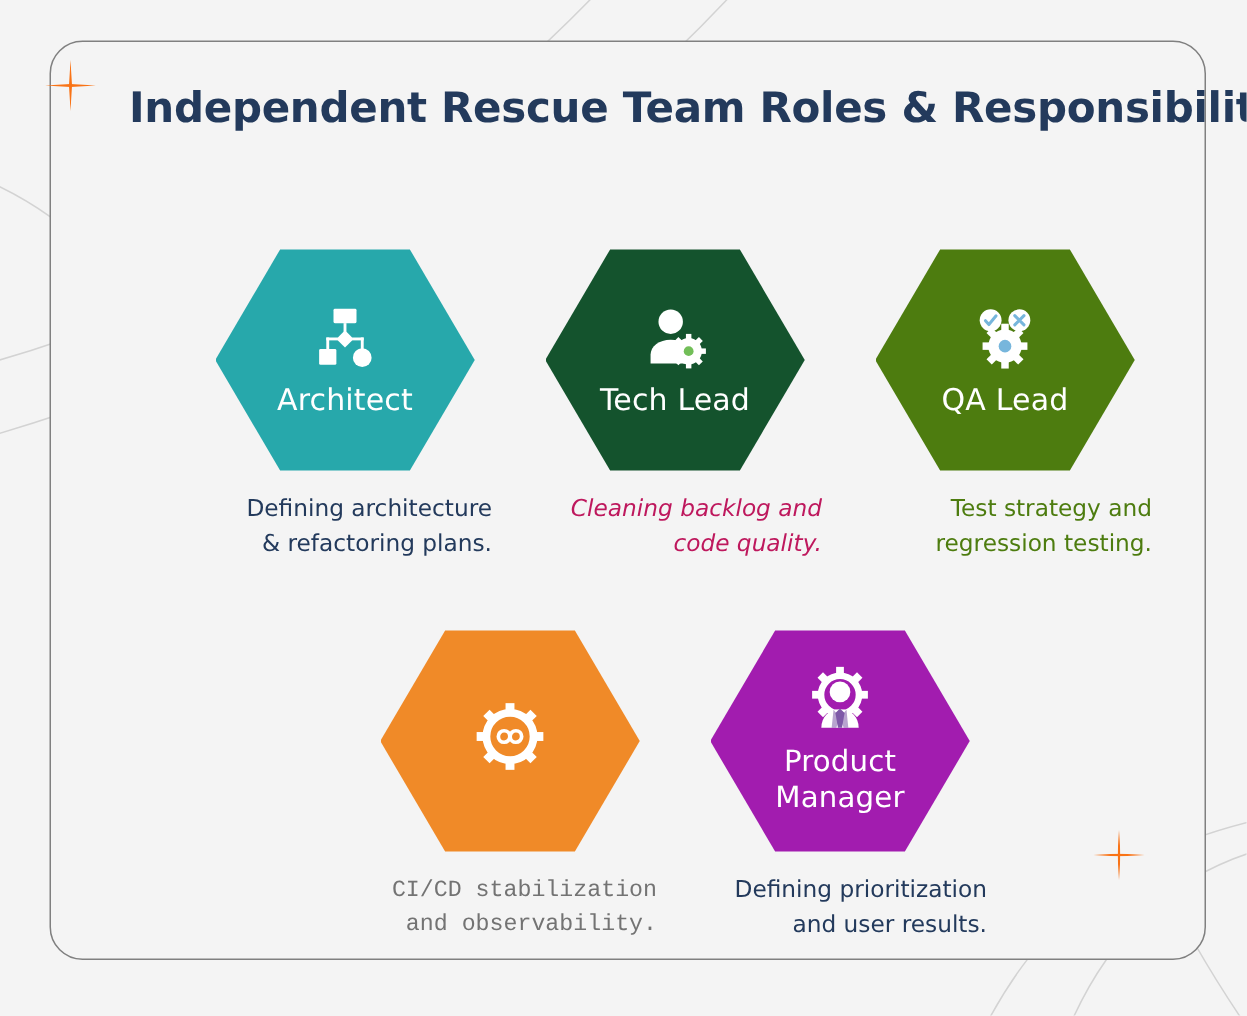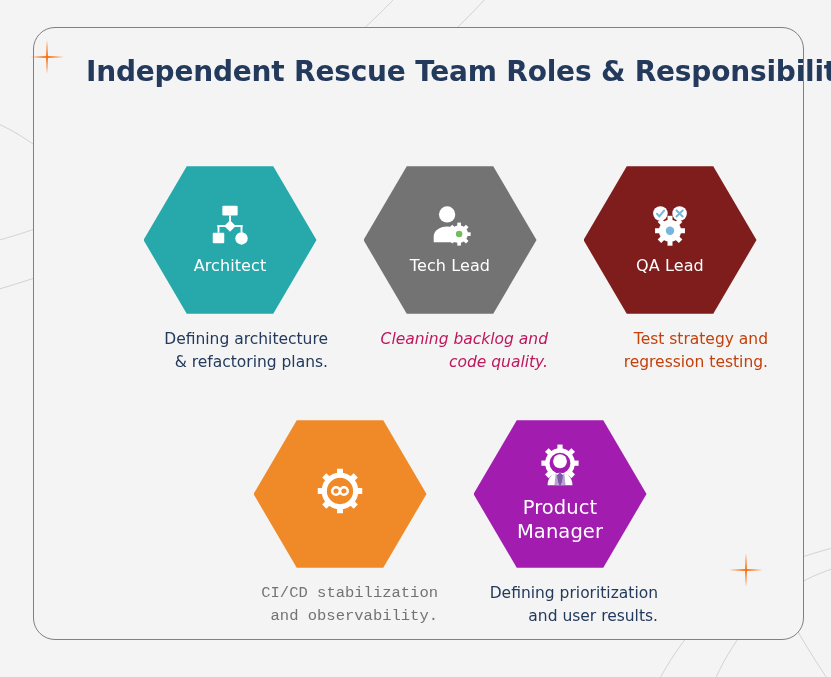--- a/index.html
+++ b/index.html
@@ -106,21 +106,21 @@
   .hex-icon {
     width: 46px;
     height: 46px;
     display: block;
     margin-bottom: 6px;
   }
   .hex-icon svg { display: block; width: 100%; height: 100%; }
 
   .hex-label {
     color: #ffffff;
-    font-size: 16px;
+    font-size: 20px;
     line-height: 24px;
     text-align: center;
     font-weight: normal;
     letter-spacing: 0.1px;
     padding: 0 6px;
     white-space: pre-line;
   }
   .hex-label.two-line { font-size: 19.5px; }
 
   .hex-caption {
@@ -176,21 +176,21 @@
           <circle cx="36" cy="38" r="6.5"></circle>
         </svg>
       </span>
       <div class="hex-label">Architect</div>
     </div>
     <div class="hex-caption" style="color: rgb(35, 58, 92);">Defining  architecture
 &amp; refactoring plans.</div>
   </div>
 
   <div class="hex-cell" id="cell-tech-lead">
-    <div class="hexagon" style="background: #737373;">
+    <div class="hexagon" style="background: #14532d;">
       <span class="hex-icon">
         <svg viewBox="0 0 48 48" xmlns="http://www.w3.org/2000/svg" fill="#ffffff">
           <circle cx="21" cy="13" r="8.5"></circle>
           <path d="M7 42 v-6 c0-6 6-10.5 14-10.5 c4 0 7.5 1.2 10 3.2 v13.3 Z"></path>
           <g transform="translate(33.5,33.5)">
             <circle cx="0" cy="0" r="9.2"></circle>
             <g>
               <rect x="-1.9" y="-12" width="3.8" height="5"></rect>
               <rect x="-1.9" y="7" width="3.8" height="5"></rect>
               <rect x="-12" y="-1.9" width="5" height="3.8"></rect>
@@ -204,21 +204,21 @@
           </g>
         </svg>
       </span>
       <div class="hex-label">Tech Lead</div>
     </div>
     <div class="hex-caption" style="color: #be185d; font-style: italic;">Cleaning backlog and
 code quality.</div>
   </div>
 
   <div class="hex-cell" id="cell-qa-lead">
-    <div class="hexagon" style="background: #7f1d1d;">
+    <div class="hexagon" style="background: #4d7c0f;">
       <span class="hex-icon">
         <svg viewBox="0 0 48 48" xmlns="http://www.w3.org/2000/svg" fill="#ffffff">
           <g transform="translate(14,12)">
             <circle cx="0" cy="0" r="7.6"></circle>
             <path d="M -3.6 0.3 L -1.2 3 L 3.8 -3.1" fill="none" stroke="#77b6dc" stroke-width="2.1" stroke-linecap="round" stroke-linejoin="round"></path>
           </g>
           <g transform="translate(34,12)">
             <circle cx="0" cy="0" r="7.6"></circle>
             <path d="M -3.2 -3.2 L 3.2 3.2 M 3.2 -3.2 L -3.2 3.2" fill="none" stroke="#77b6dc" stroke-width="2.1" stroke-linecap="round"></path>
           </g>
@@ -233,21 +233,21 @@
               <rect x="-2.6" y="9.6" width="5.2" height="6" transform="rotate(45)"></rect>
               <rect x="-15.6" y="-2.6" width="6" height="5.2" transform="rotate(45)"></rect>
               <rect x="9.6" y="-2.6" width="6" height="5.2" transform="rotate(45)"></rect>
             </g>
             <circle cx="0" cy="0" r="4.4" fill="#77b6dc"></circle>
           </g>
         </svg>
       </span>
       <div class="hex-label">QA Lead</div>
     </div>
-    <div class="hex-caption" style="color: #c2410c;">Test strategy and
+    <div class="hex-caption" style="color: #4d7c0f;">Test strategy and
 regression testing.</div>
   </div>
 
   <div class="hex-cell" id="cell-devops">
     <div class="hexagon" style="background: rgb(240, 138, 40);">
       <span class="hex-icon">
         <svg viewBox="0 0 48 48" xmlns="http://www.w3.org/2000/svg" fill="#ffffff">
           <g transform="translate(24,24)">
             <circle cx="0" cy="0" r="16.4" fill="none" stroke="#ffffff" stroke-width="5.4"></circle>
             <g>

